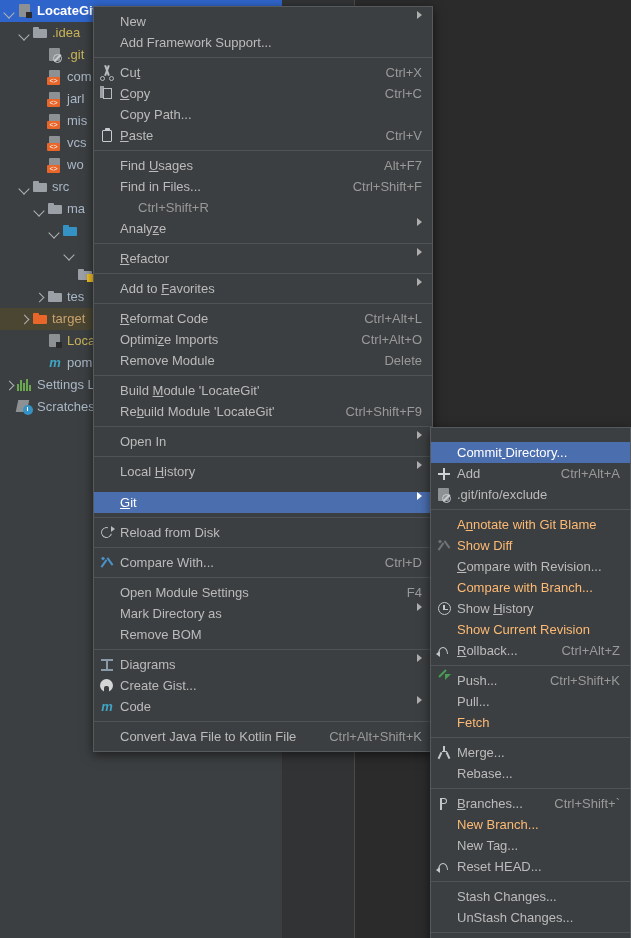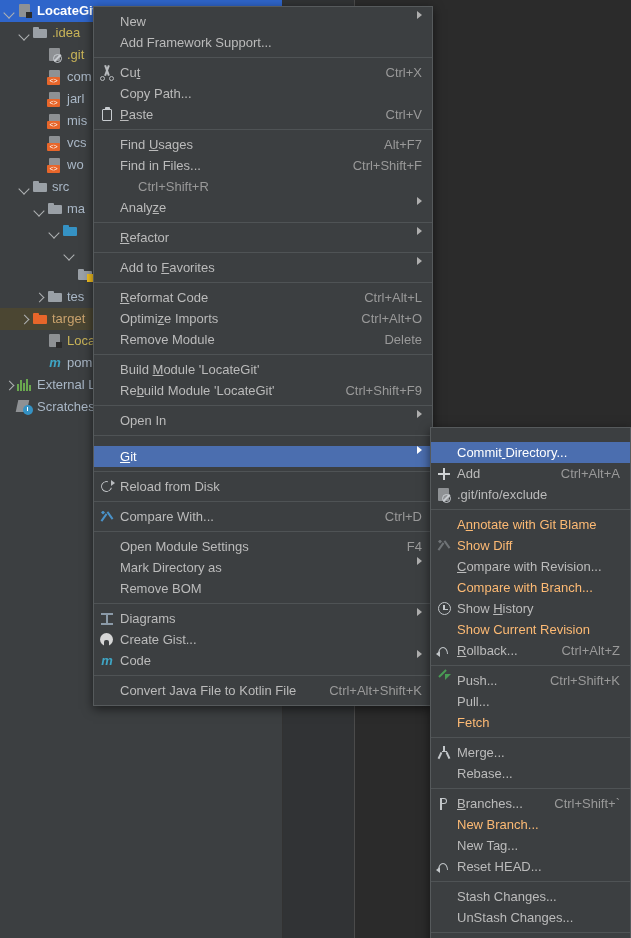--- a/index.html
+++ b/index.html
@@ -363,21 +363,21 @@
           </div>
           <div class="tree-row" style="padding-left: 4px;">
             <span class="arrow right"></span>
             <span class="ic ic-lib">
               <i style="height:7px"></i>
               <i style="height:11px"></i>
               <i style="height:8px"></i>
               <i style="height:12px"></i>
               <i style="height:6px"></i>
             </span>
-            <span class="lbl c-grey">External L</span>
+            <span class="lbl c-grey">Settings L</span>
           </div>
           <div class="tree-row" style="padding-left: 4px;">
             <span class="arrow"></span>
             <span class="ic ic-scratch">
               <span class="pg"></span>
               <span class="cl"></span>
             </span>
             <span class="lbl c-grey">Scratches</span>
           </div>
         </div>
@@ -401,20 +401,28 @@
       <div class="sep"></div>
       <div class="mi">
         <span class="micon i-cut">
           <i class="l"></i>
           <i class="r"></i>
         </span>
         <span class="label">Cu<span class="mn">t</span></span>
         <span class="accel">Ctrl+X</span>
       </div>
       <div class="mi">
+        <span class="micon i-copy">
+          <span class="a"></span>
+          <span class="b"></span>
+        </span>
+        <span class="label"><span class="mn">C</span>opy</span>
+        <span class="accel">Ctrl+C</span>
+      </div>
+      <div class="mi">
         <span class="label">Copy Path...</span>
       </div>
       <div class="mi">
         <span class="micon i-paste">
           <span class="bd"></span>
           <span class="cp"></span>
         </span>
         <span class="label"><span class="mn">P</span>aste</span>
         <span class="accel">Ctrl+V</span>
       </div>
@@ -464,20 +472,24 @@
       <div class="mi">
         <span class="label">Re<span class="mn">b</span>uild Module 'LocateGit'</span>
         <span class="accel">Ctrl+Shift+F9</span>
       </div>
       <div class="sep"></div>
       <div class="mi">
         <span class="label">Open In</span>
         <span class="submenu-arrow"></span>
       </div>
       <div class="sep"></div>
+      <div class="mi">
+        <span class="label">Local <span class="mn">H</span>istory</span>
+        <span class="submenu-arrow"></span>
+      </div>
       <div class="mi hl">
         <span class="label"><span class="mn">G</span>it</span>
         <span class="submenu-arrow"></span>
       </div>
       <div class="sep"></div>
       <div class="mi">
         <span class="micon i-reload">
           <span class="r"></span>
           <span class="t1"></span>
         </span>

